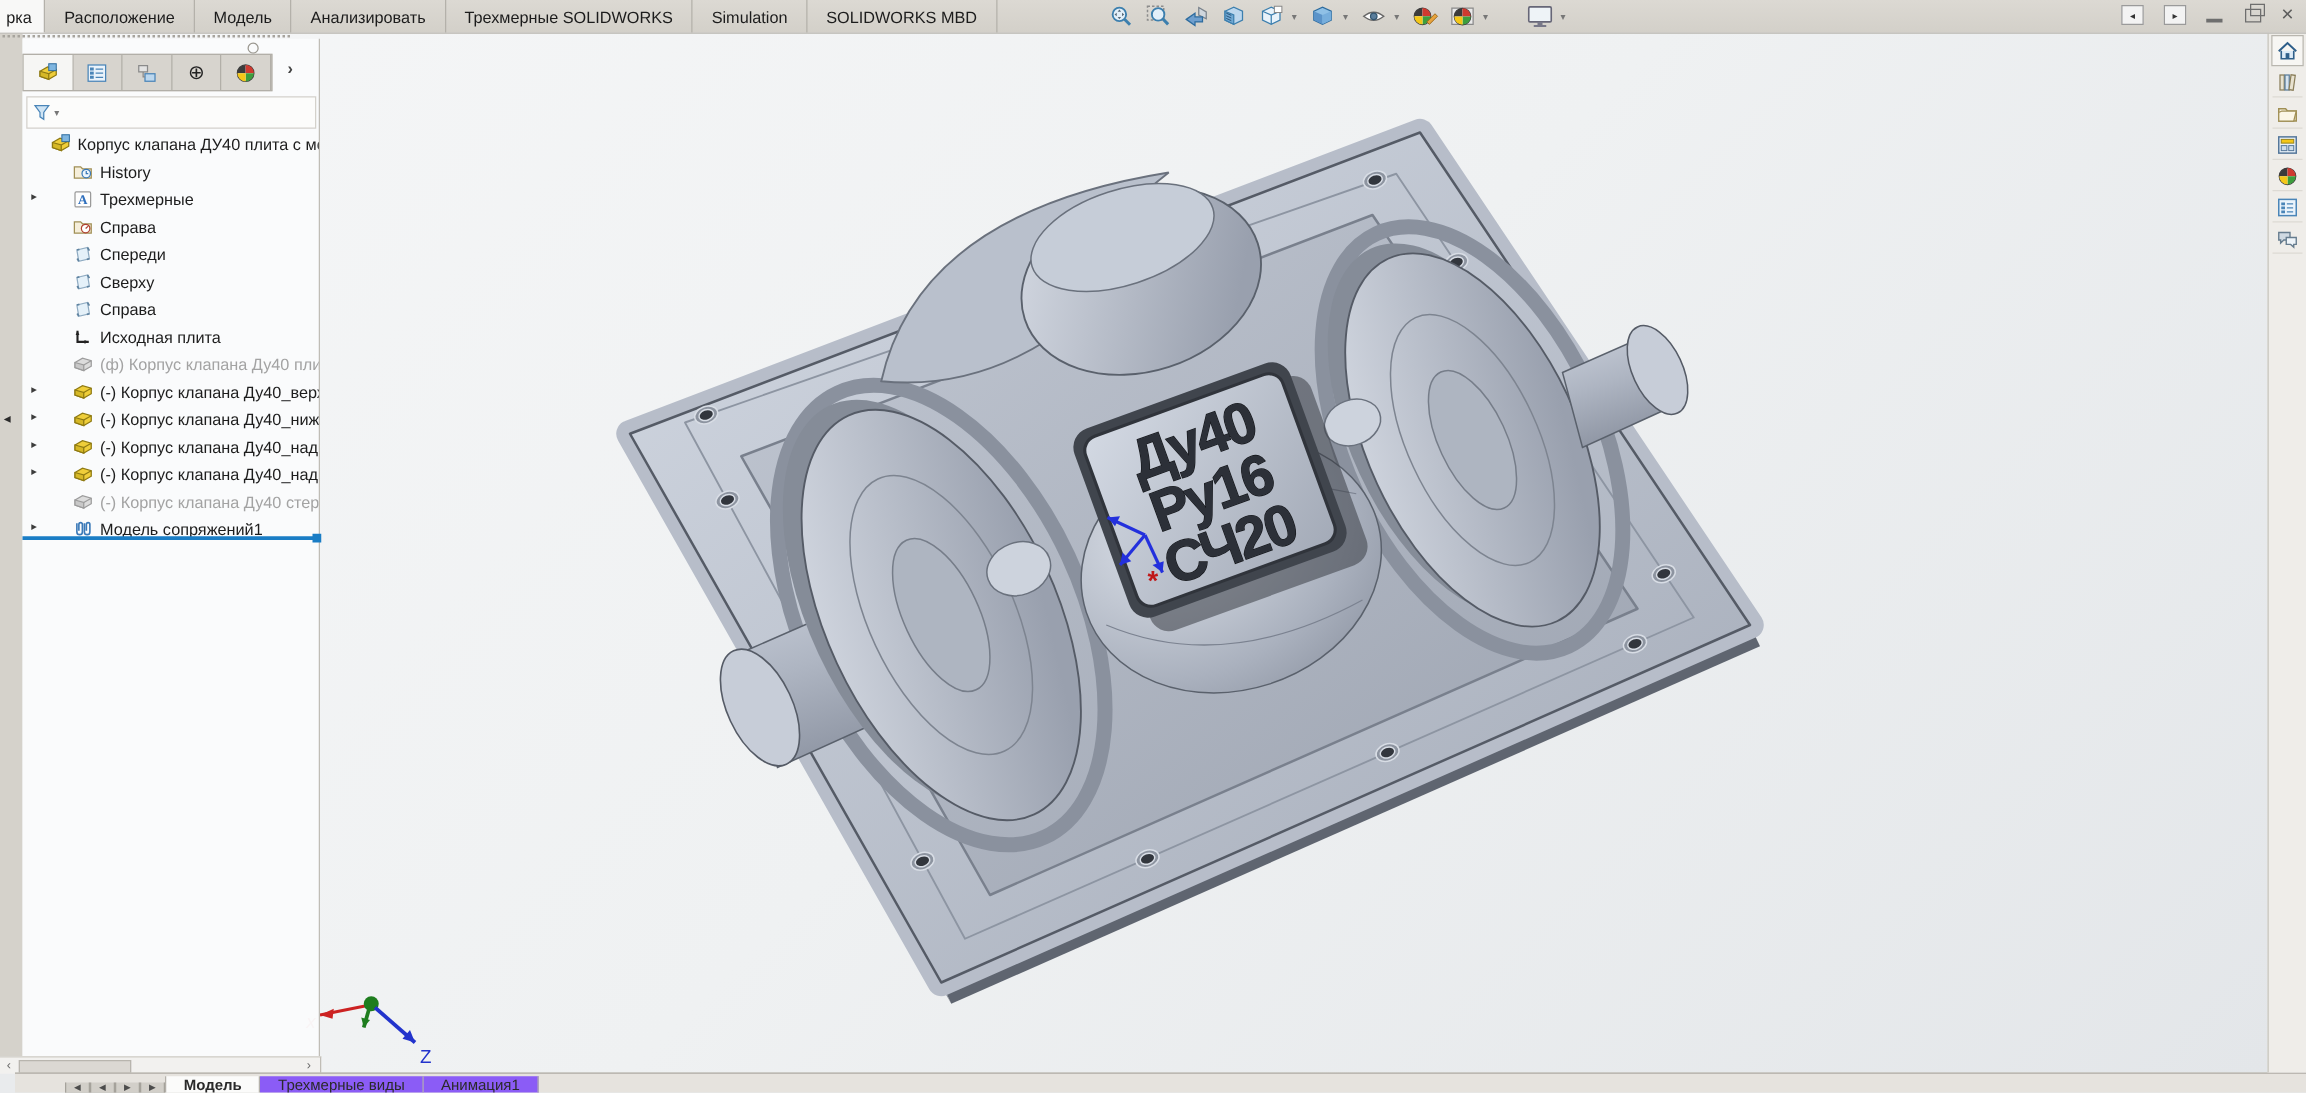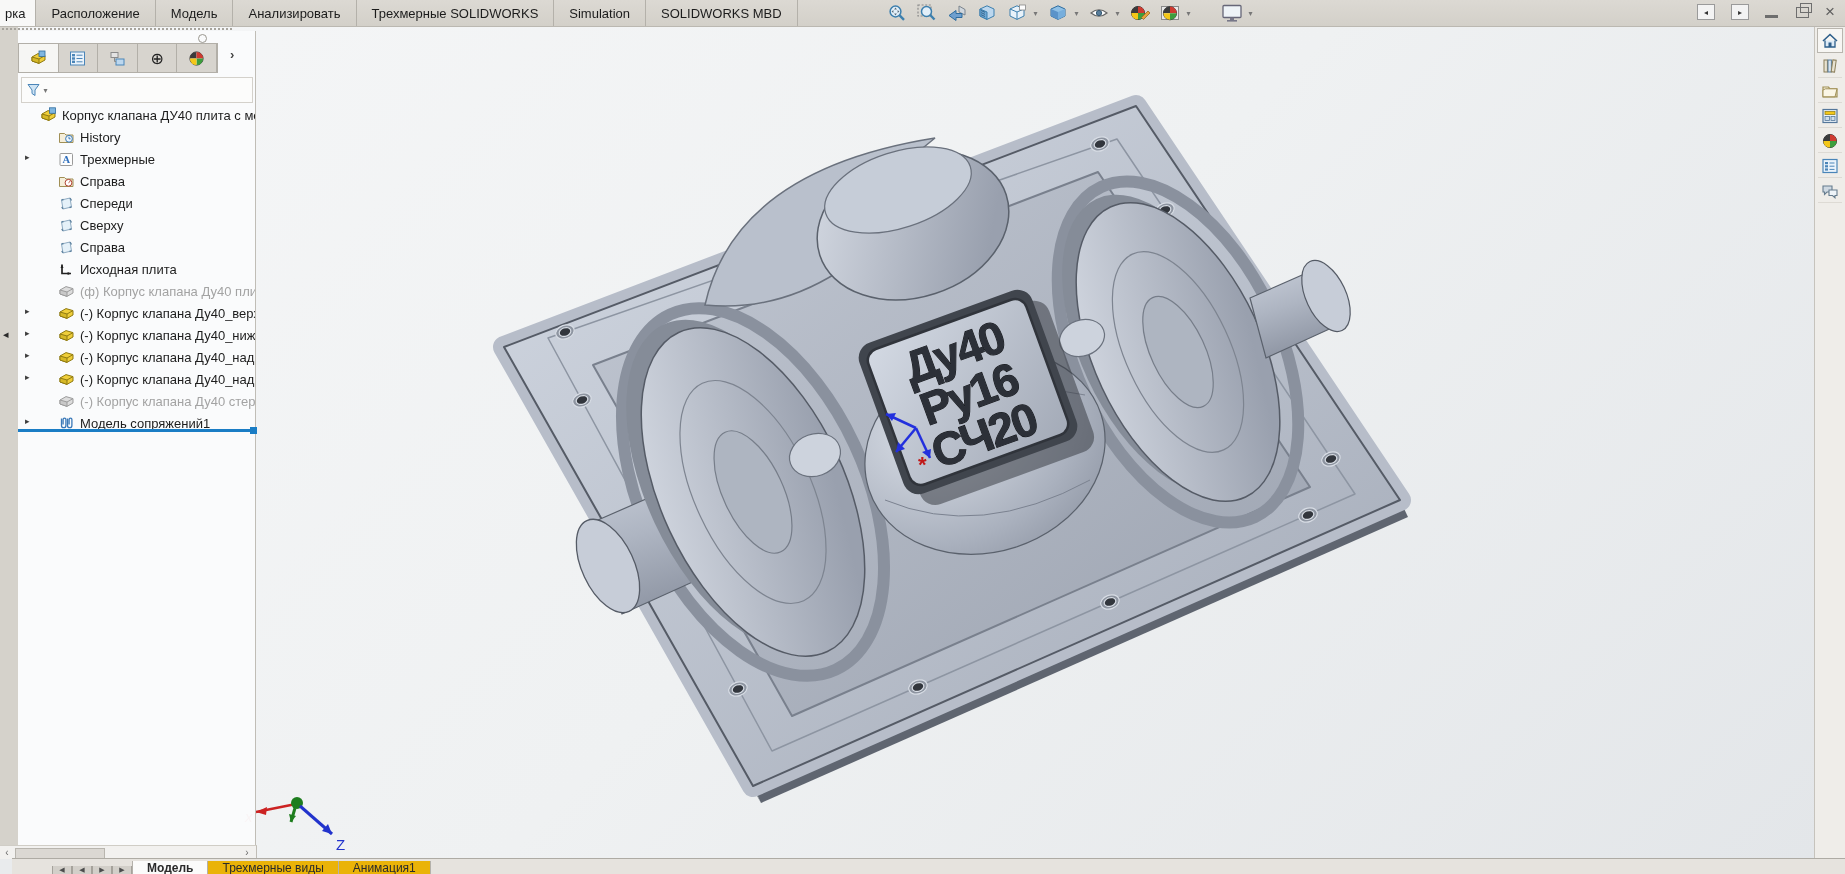--- a/index.html
+++ b/index.html
@@ -57,21 +57,21 @@
   .scrbtn{width:14px;height:13px;font-size:10px;color:#6b6b6b;display:flex;align-items:center;justify-content:center}
   .scrthumb{position:absolute;left:15px;top:2px;width:88px;height:9px;background:#dbd8d3;border:1px solid #b8b5ae}
   .scrbtn.right{position:absolute;right:2px}
   
   .bottombar{position:absolute;left:12px;top:858px;width:1845px;height:16px;background:#e6e3de;
              border-top:1px solid #aeaba4;display:flex;align-items:flex-end;z-index:20}
   .tabnav{display:flex;margin-left:40px}
   .tnbtn{width:18px;height:100%;background:#d2cfc9;border:1px solid #a5a29b;border-top:none;
          font-size:7px;color:#4c4c4c;display:flex;align-items:center;justify-content:center}
   .btab{padding:0 14px;display:flex;align-items:center;font-size:12px;color:#2a2a2a;
-        border-right:1px solid #b4b1aa;background:#eab308}
+        border-right:1px solid #b4b1aa;background:#8b5cf6}
   .btab.active{background:#fbfbfa;font-weight:bold;border-left:1px solid #b4b1aa}
   
   .taskpane{position:absolute;right:0;top:27px;width:30px;height:831px;background:#efedе9;
             background:#efede9;border-left:1px solid #c6c3bc;z-index:20}
   .tpicon{width:24px;height:23px;margin:1px auto;display:flex;align-items:center;justify-content:center;
           border-bottom:1px solid #dddad4}
   .tpicon.first{border:1px solid #b9b6af;background:#f7f6f3}
   svg{display:block}
   .hiddenassets{position:absolute;width:0;height:0;overflow:hidden}
 </style>

